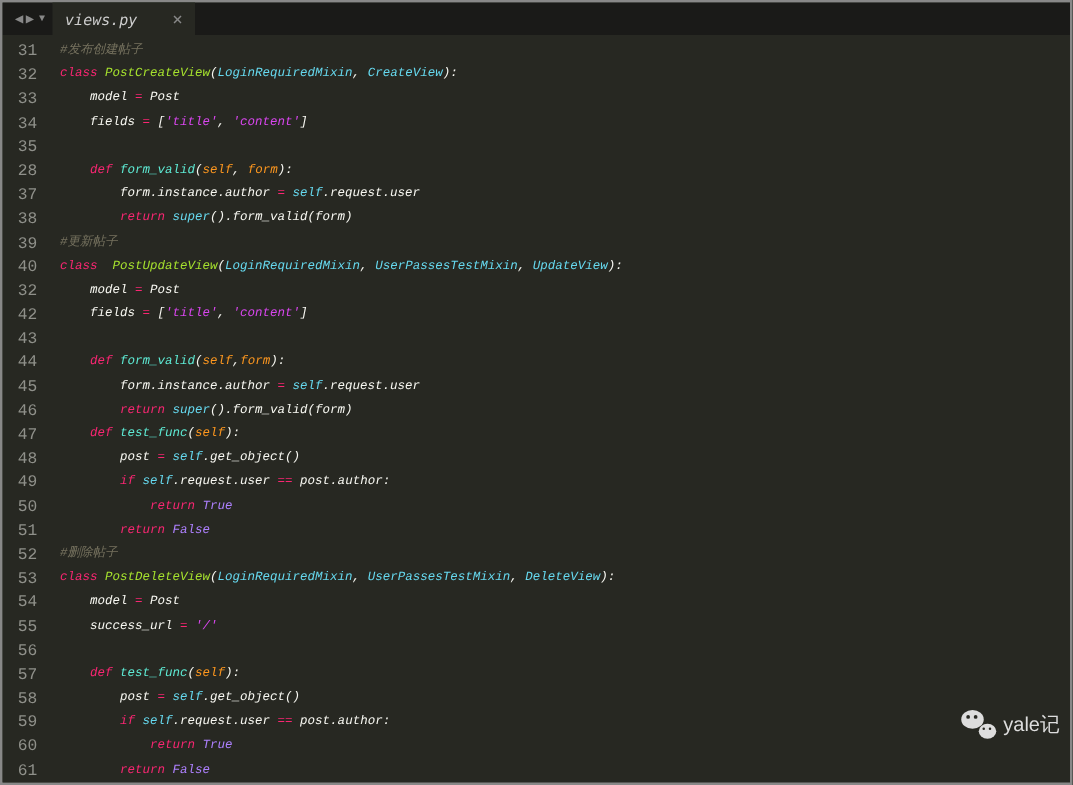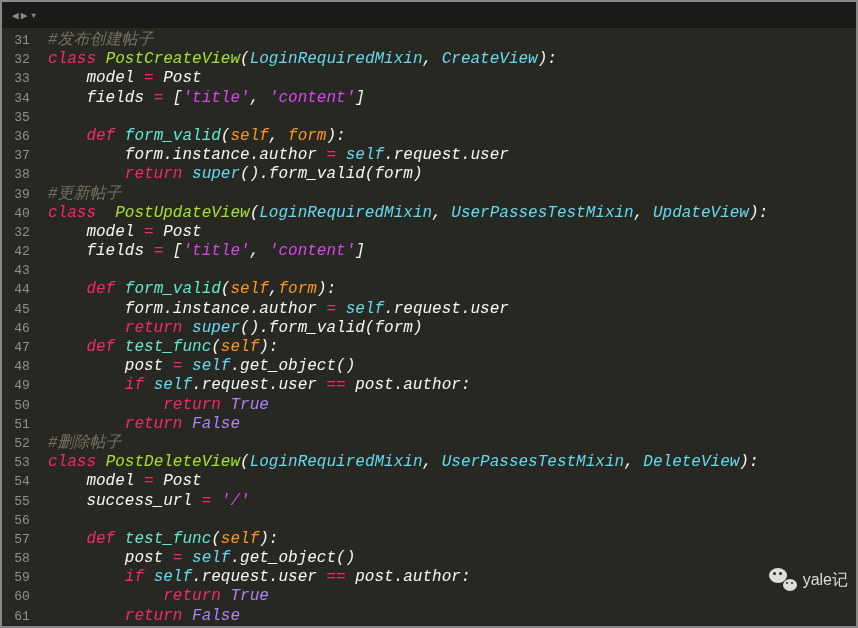--- a/index.html
+++ b/index.html
@@ -55,21 +55,21 @@
   padding: 3px 12px 3px 6px;
   user-select: none;
   font-size: 13px;
   line-height: 19.2px;
   min-width: 46px;
 }
 .code {
   flex: 1;
   padding: 3px 0;
   color: #f8f8f2;
-  font-size: 16px;
+  font-size: 10px;
   line-height: 19.2px;
   white-space: pre;
   font-style: italic;
   overflow: hidden;
 }
 .gutter div { height: 19.2px; }
 .codeline { height: 19.2px; }
 .c-comment { color: #75715e; }
 .c-storage { color: #f92672; }
 .c-classname { color: #a6e22e; }
@@ -122,30 +122,34 @@
 </style>
 </head>
 <body>
 
 <div class="tabbar">
   <div class="nav-arrows">
     <span class="nav-arrow">◀</span>
     <span class="nav-arrow">▶</span>
     <span class="nav-menu">▼</span>
   </div>
+  <div class="tab">
+    <span>views.py</span>
+    <span class="tab-close">×</span>
+  </div>
 </div>
 
 <div class="editor">
   <div class="gutter" id="gutter">
       <div>31</div>
       <div>32</div>
       <div>33</div>
       <div>34</div>
       <div>35</div>
-      <div>36</div>
+      <div>28</div>
       <div>37</div>
       <div>38</div>
       <div>39</div>
       <div>40</div>
       <div>32</div>
       <div>42</div>
       <div>43</div>
       <div>44</div>
       <div>45</div>
       <div>46</div>

